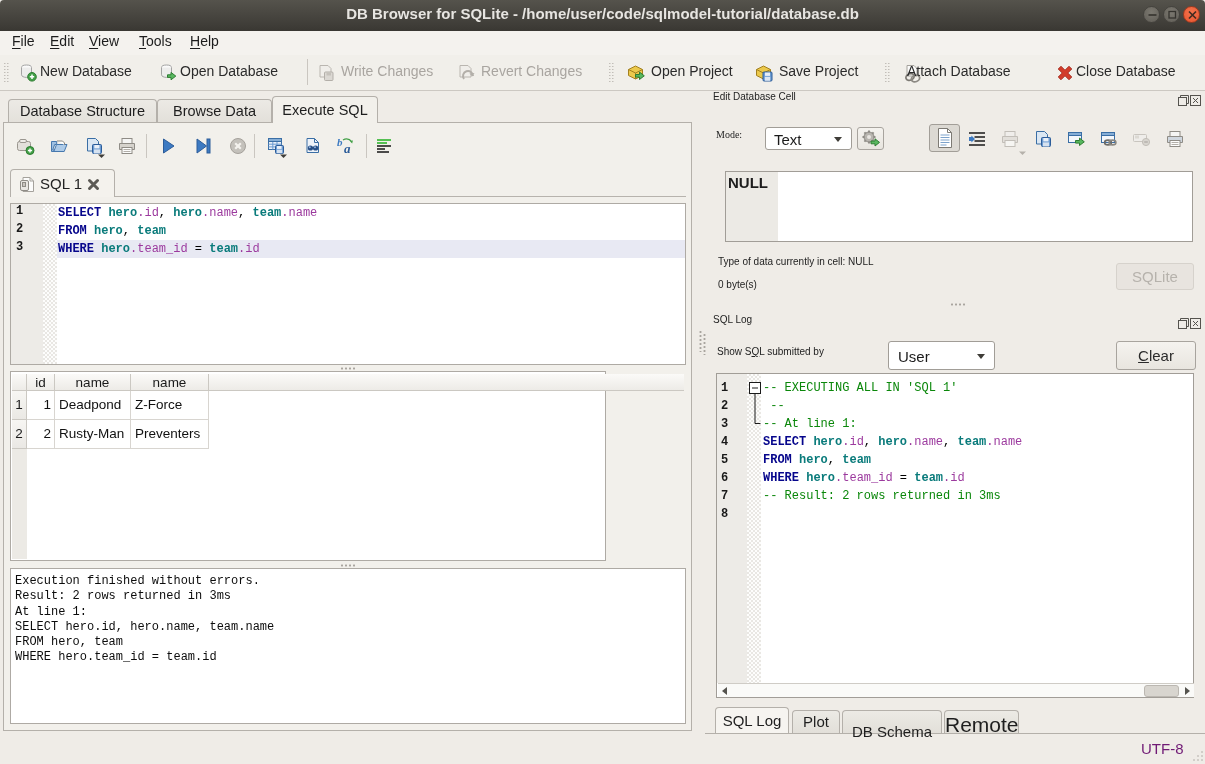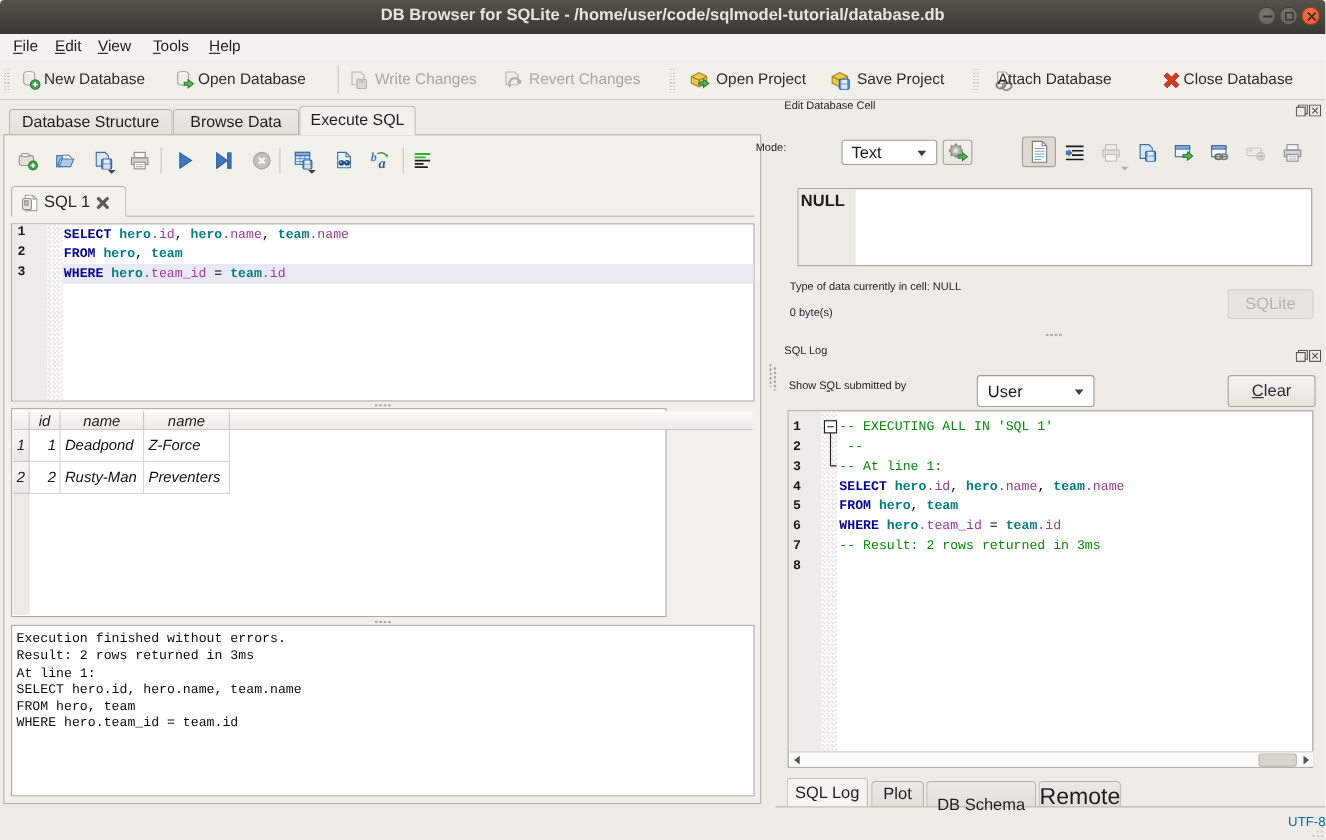--- a/index.html
+++ b/index.html
@@ -260,21 +260,21 @@
     <div class="abs" style="left:46px;top:36px;width:628px;height:18px;background:#e8e9f3;"></div>
     <div class="lnum abs" style="left:5px;top:0px;">1</div>
     <div class="lnum abs" style="left:5px;top:18px;">2</div>
     <div class="lnum abs" style="left:5px;top:36px;">3</div>
     <div class="mono abs" style="left:47px;top:0px;line-height:18px;"><span class="kw">SELECT</span> <span class="tbl">hero</span><span class="fld">.id</span>, <span class="tbl">hero</span><span class="fld">.name</span>, <span class="tbl">team</span><span class="fld">.name</span>
 <span class="kw">FROM</span> <span class="tbl">hero</span>, <span class="tbl">team</span>
 <span class="kw">WHERE</span> <span class="tbl">hero</span><span class="fld">.team_id</span> = <span class="tbl">team</span><span class="fld">.id</span></div>
   </div>
   <div class="dots-h" style="left:340px;top:367px;"></div>
 
-  <div class="box" style="left:10px;top:371px;width:596px;height:190px;font-style:italic;" id="resultbox">
+  <div class="box" style="left:10px;top:371px;width:596px;height:190px;" id="resultbox">
     <div class="abs" style="left:1px;top:2px;width:672px;height:17px;background:linear-gradient(#fbfaf8,#edebe7);border-bottom:1px solid #cbc8c2;"></div>
     <div class="abs" style="left:1px;top:2px;width:15px;height:17px;border-right:1px solid #cbc8c2;"></div>
     <div class="abs" style="left:16px;top:2px;width:28px;height:17px;border-right:1px solid #cbc8c2;font-size:13.5px;text-align:center;padding-top:1px;color:#1a1a1a;">id</div>
     <div class="abs" style="left:44px;top:2px;width:76px;height:17px;border-right:1px solid #cbc8c2;font-size:13.5px;text-align:center;padding-top:1px;color:#1a1a1a;">name</div>
     <div class="abs" style="left:120px;top:2px;width:78px;height:17px;border-right:1px solid #cbc8c2;font-size:13.5px;text-align:center;padding-top:1px;color:#1a1a1a;">name</div>
     <div class="abs" style="left:1px;top:19px;width:15px;height:168px;background:#eceae5;"></div>
     <div class="abs" style="left:1px;top:19px;width:15px;height:29px;background:linear-gradient(#f7f6f3,#eae8e4);border-right:1px solid #cbc8c2;border-bottom:1px solid #cbc8c2;font-size:13.5px;text-align:center;padding-top:6px;color:#1a1a1a;">1</div>
     <div class="abs" style="left:1px;top:48px;width:15px;height:29px;background:linear-gradient(#f7f6f3,#eae8e4);border-right:1px solid #cbc8c2;border-bottom:1px solid #cbc8c2;font-size:13.5px;text-align:center;padding-top:6px;color:#1a1a1a;">2</div>
     <div class="abs" style="left:16px;top:19px;width:28px;height:29px;border-right:1px solid #d8d5d0;border-bottom:1px solid #d8d5d0;font-size:13.5px;text-align:right;padding:6px 3px 0 0;color:#111;">1</div>
     <div class="abs" style="left:44px;top:19px;width:76px;height:29px;border-right:1px solid #d8d5d0;border-bottom:1px solid #d8d5d0;font-size:13.5px;padding:6px 0 0 4px;color:#111;">Deadpond</div>
@@ -299,21 +299,21 @@
 
   <div class="dtitle" style="left:713px;top:91px;">Edit Database Cell</div>
   <svg class="abs" style="left:1178px;top:95px;" width="11" height="11" viewBox="0 0 11 11">
       <rect x="0.5" y="2.5" width="8" height="8" fill="none" stroke="#55534e"></rect>
       <path d="M2.5 2.5 V0.5 H10.5 V8.5 H8.5" fill="none" stroke="#55534e"></path>
     </svg>
   <svg class="abs" style="left:1190px;top:95px;" width="11" height="11" viewBox="0 0 11 11">
       <rect x="0.5" y="0.5" width="10" height="10" fill="none" stroke="#55534e"></rect>
       <path d="M3 3 L8 8 M8 3 L3 8" stroke="#55534e"></path>
     </svg>
-  <div class="dtitle" style="left:687px;top:129px;">Mode:</div>
+  <div class="dtitle" style="left:716px;top:129px;font-family:Liberation Serif, serif;">Mode:</div>
   <div class="combo" style="left:765px;top:127px;width:87px;height:23px;">
       <span style="position:absolute;left:8px;top:3px;">Text</span>
       <span class="arr"></span>
     </div>
   <div class="btn" style="left:857px;top:127px;width:27px;height:23px;"><svg width="25" height="21" viewBox="0 0 25 21">
         <circle cx="11" cy="9" r="5" fill="#b8b5af" stroke="#8f8c86"></circle>
         <circle cx="11" cy="9" r="2" fill="#e9e6e1"></circle>
         <g stroke="#8f8c86" stroke-width="2">
           <line x1="11" y1="2.5" x2="11" y2="4.5"></line>
           <line x1="11" y1="13.5" x2="11" y2="15.5"></line>
@@ -442,21 +442,21 @@
       <div class="abs" style="left:426px;top:1px;width:35px;height:12px;background:#d8d5cf;border:1px solid #bbb7b1;border-radius:3px;"></div>
     </div>
   </div>
 
   <div class="abs" style="left:705px;top:733px;width:500px;height:1px;background:#b4b0aa;"></div>
   <div class="mtab active" style="left:715px;top:707px;width:74px;height:26px;padding-top:4px;background:#f6f4f0;font-size:15px;">SQL Log</div>
   <div class="mtab" style="left:792px;top:710px;width:48px;height:23px;padding-top:2px;font-size:15px;">Plot</div>
   <div class="mtab" style="left:842px;top:710px;width:100px;height:23px;padding-top:12px;font-size:15px;">DB Schema</div>
   <div class="mtab" style="left:944px;top:710px;width:75px;height:23px;padding-top:2px;font-size:21px;">Remote</div>
 
-  <div class="abs" style="left:1141px;top:740px;font-size:12px;color:#0369a1;margin-left:30px;">UTF-8</div>
+  <div class="abs" style="left:1141px;top:740px;font-size:15px;color:#701a75;">UTF-8</div>
   <svg class="abs" style="left:1192px;top:750px;" width="12" height="12">
       <g fill="#c9c5bf">
         <circle cx="10" cy="2" r="1"></circle>
         <circle cx="6" cy="6" r="1"></circle>
         <circle cx="10" cy="6" r="1"></circle>
         <circle cx="2" cy="10" r="1"></circle>
         <circle cx="6" cy="10" r="1"></circle>
         <circle cx="10" cy="10" r="1"></circle>
       </g>
     </svg>

